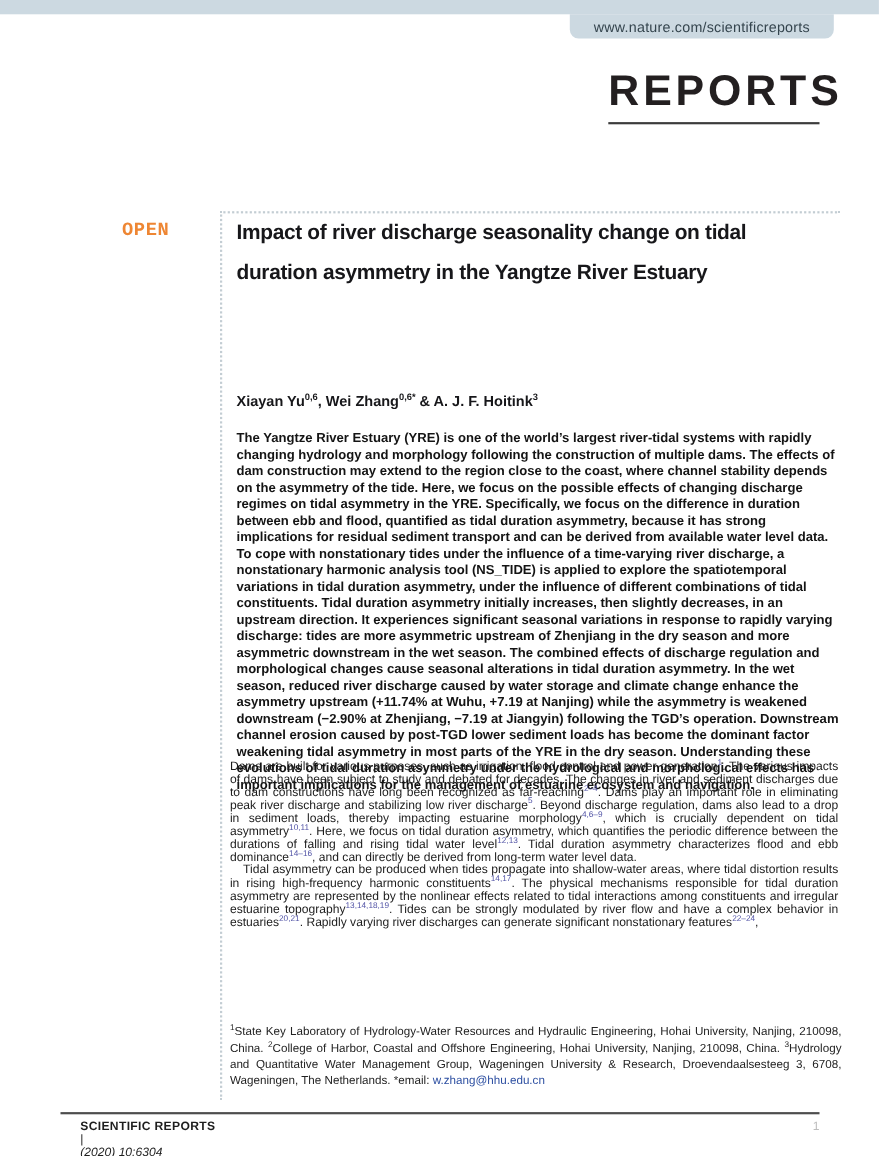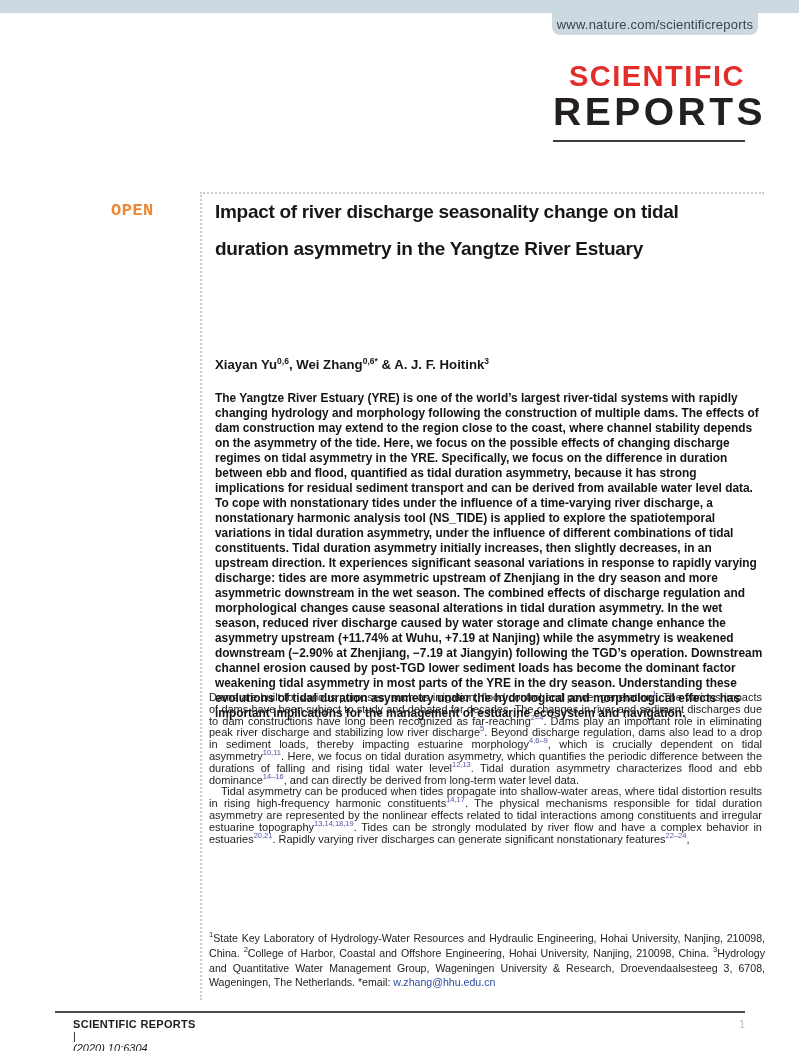--- a/index.html
+++ b/index.html
@@ -3,21 +3,21 @@
 <meta charset="utf-8">
 <style>
   html,body{margin:0;padding:0;}
   body{
     width:799px;height:1051px;position:relative;background:#ffffff;overflow:hidden;
     font-family:"Liberation Sans", sans-serif;color:#1a1a1a;
   }
   
   .topbar{position:absolute;left:0;top:0;width:799px;height:13px;background:var(--banner_blue,#ccd9e1);}
   .urltab{
-    position:absolute;top:13px;right:41px;width:206px;height:22px;
+    position:absolute;top:13px;right:41px;width:240px;height:22px;
     background:var(--banner_blue,#ccd9e1);border-radius:0 0 8px 8px;
     display:flex;align-items:center;justify-content:center;
     font-size:13px;color:#35454e;letter-spacing:0.2px;
   }
   
   .logo{position:absolute;top:62px;right:54px;width:192px;text-align:right;}
   .logo-word1{color:var(--logo_red,#e22d2a);font-size:29px;font-weight:bold;letter-spacing:1.5px;line-height:1;}
   .logo-word2{color:#231f20;font-size:39px;font-weight:bold;letter-spacing:3.5px;line-height:1.05;margin-top:1px;}
   .logo-rule{border-top:2px solid #3c3c3c;margin-top:7px;}
   .logo-brand{font-family:"DejaVu Serif", serif;font-size:20px;font-weight:600;color:#303030;text-align:center;margin-top:3px;letter-spacing:0.3px;}
@@ -57,21 +57,20 @@
 </style>
 </head>
 <body>
 
 <div class="topbar"></div>
 <div class="urltab">
   <span>www.nature.com/scientificreports</span>
 </div>
 
 <div class="logo">
-  <div class="logo-word1">SCIENTIFIC</div>
   <div class="logo-word2">REPORTS</div>
   <div class="logo-rule"></div>
 </div>
 
 <div class="frame"></div>
 
 <div class="open-label">OPEN</div>
 
 <h1 class="article-title" style="margin:0;">Impact of river discharge seasonality change on tidal duration asymmetry in the Yangtze River Estuary</h1>
 

